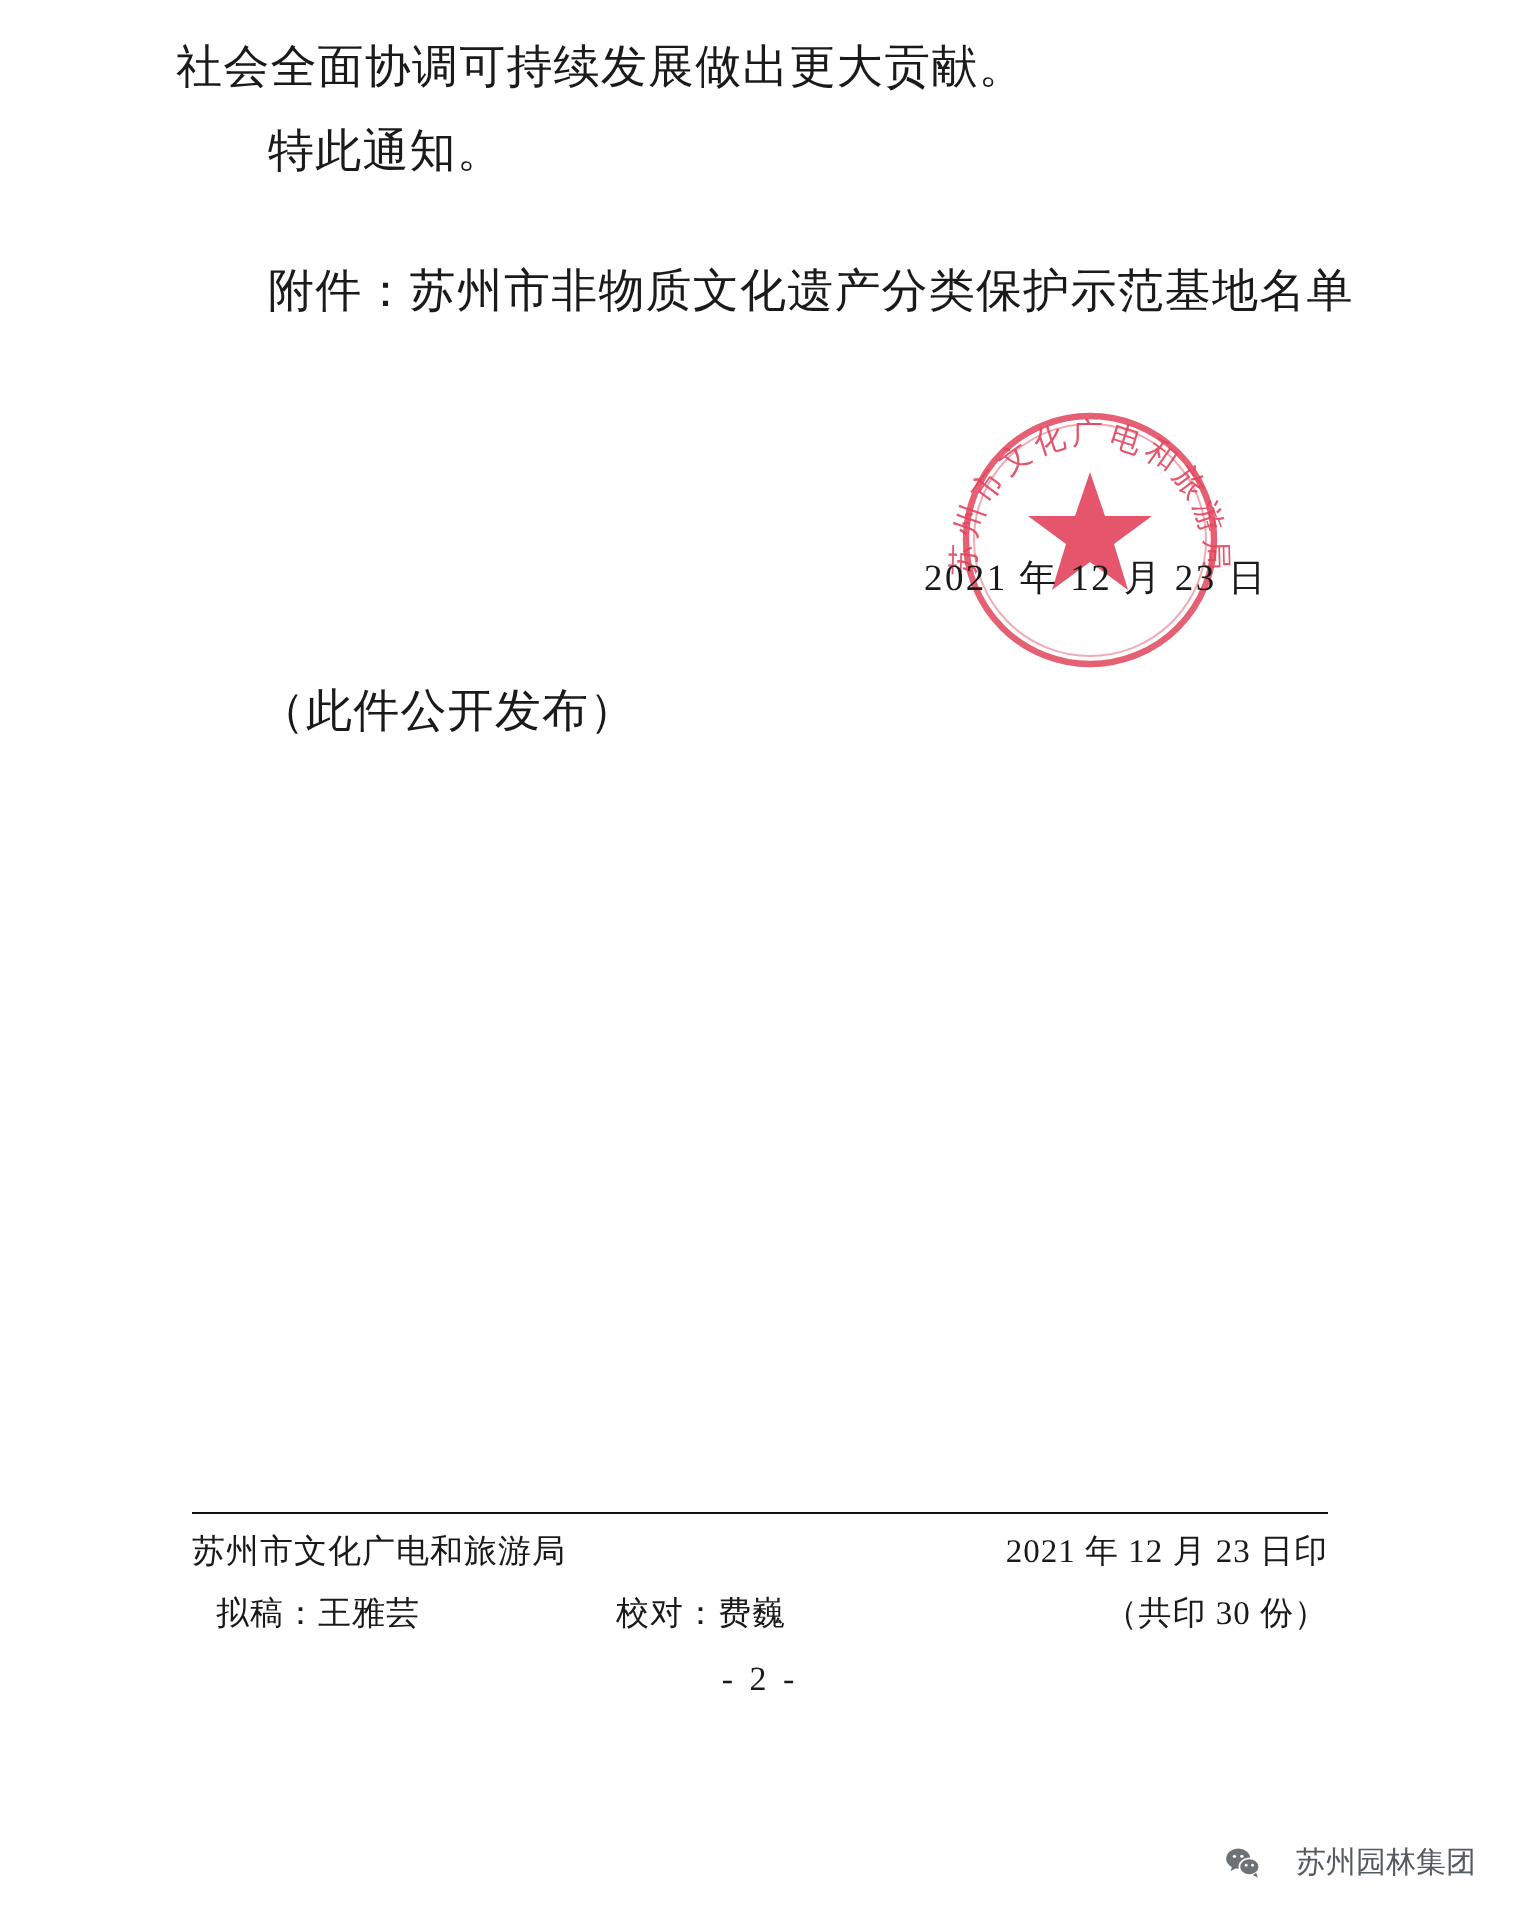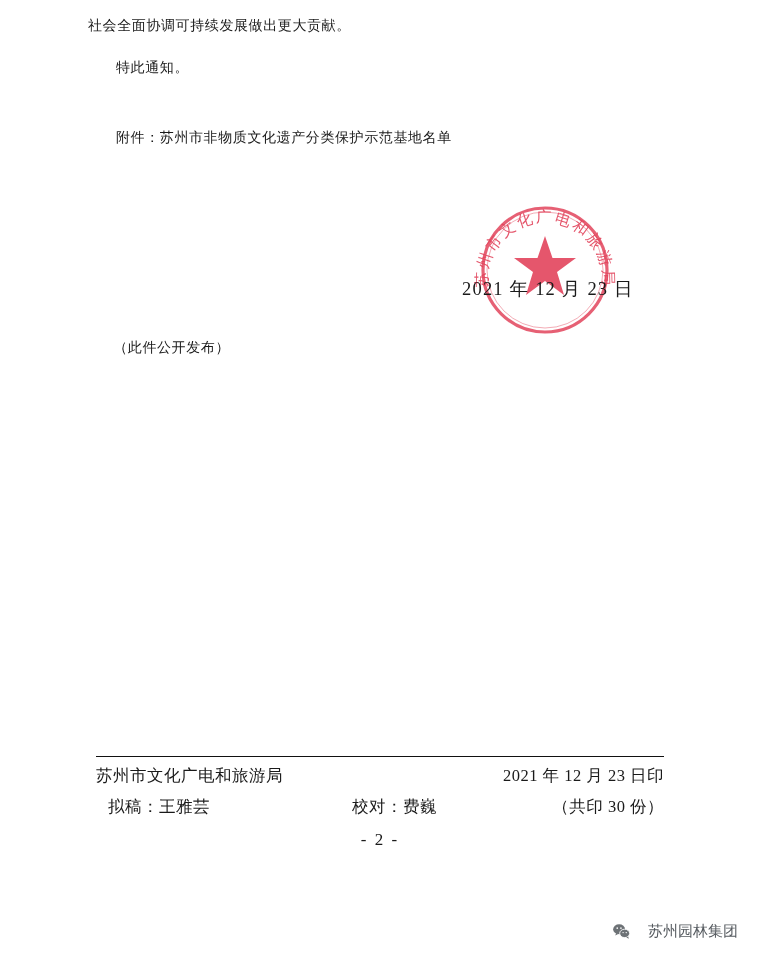--- a/index.html
+++ b/index.html
@@ -16,21 +16,21 @@
     overflow: hidden;
   }
   .page {
     position: absolute;
     inset: 0;
   }
   .body-text {
     position: absolute;
     left: 88px;
     right: 80px;
-    font-size: 14px;
+    font-size: 23px;
     line-height: 1.7;
     letter-spacing: 0.6px;
   }
   #line-1 { top: 14px; }
   #line-2 { top: 56px; text-indent: 2em; }
   #line-3 { top: 126px; text-indent: 2em; }
   #line-4 { top: 336px; text-indent: 1.8em; }
 
   
   #date-line {
@@ -66,21 +66,21 @@
     margin-bottom: 3px;
   }
   .footer-row {
     display: flex;
     align-items: baseline;
     font-size: 16.5px;
     line-height: 1.9;
     letter-spacing: 0.5px;
   }
   .footer-row .left { flex: 0 0 auto; }
-  .footer-row .mid  { flex: 1 1 auto; margin-left: 44px; }
+  .footer-row .mid  { flex: 1 1 auto; }
   .footer-row .right { flex: 0 0 auto; text-align: left; }
   .footer-row.second .left { width: 200px; margin-left: 12px; }
   .footer-row.second .mid  { width: 220px; }
 
   .page-number {
     position: absolute;
     top: 830px;
     left: 0;
     right: 0;
     text-align: center;

